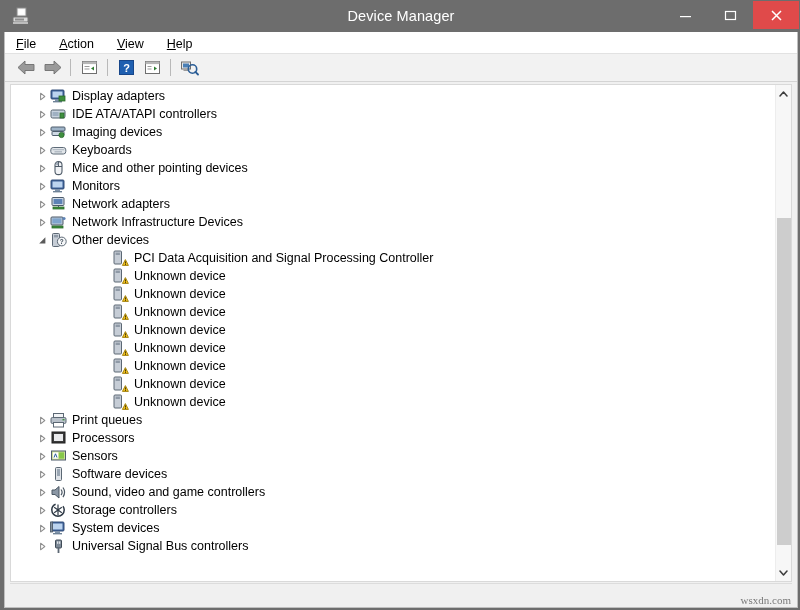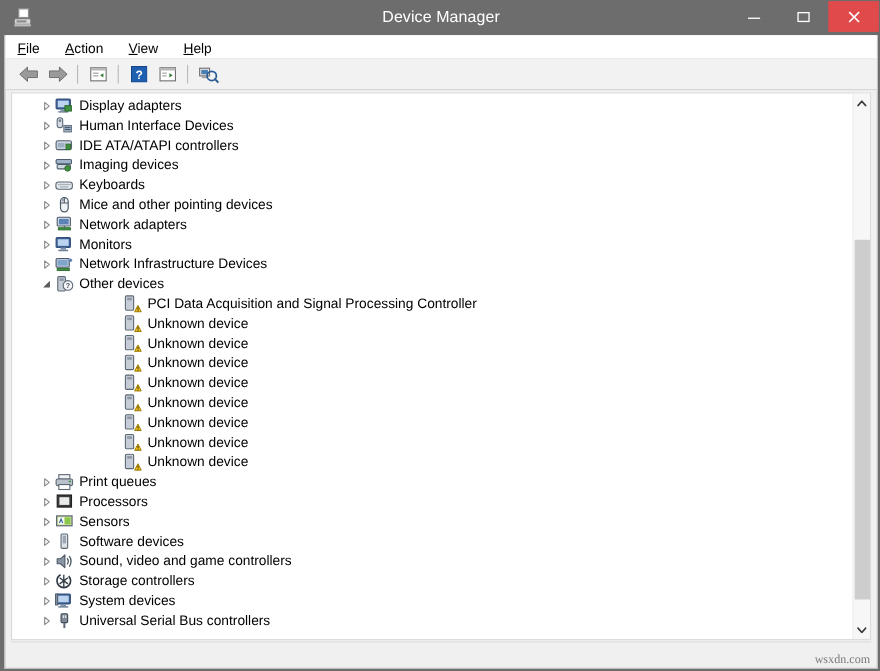--- a/index.html
+++ b/index.html
@@ -340,37 +340,20 @@
             <span class="node-label">Display adapters</span>
           </div>
           <div class="node lvl1">
             <span class="twisty">
               <svg width="9" height="9" viewBox="0 0 9 9">
                 <path d="M2.6,1.2 L6.8,4.5 L2.6,7.8 Z" fill="none" stroke="#8d8d8d" stroke-width="1.05" stroke-linejoin="round"></path>
               </svg>
             </span>
             <span class="node-icon">
               <svg width="17" height="17" viewBox="0 0 17 17">
-                <rect x="2" y="1" width="5" height="9" rx="2.2" fill="#d9dde3" stroke="#5f6b79" stroke-width="1"></rect>
-                <rect x="3.4" y="2.6" width="2.2" height="2.2" fill="#6e7b8a"></rect>
-                <rect x="8" y="8" width="7" height="6" fill="#9fb0c2" stroke="#5f6b79" stroke-width="0.8"></rect>
-                <rect x="9" y="9.3" width="5" height="1" fill="#46586c"></rect>
-                <rect x="9" y="11.2" width="5" height="1" fill="#46586c"></rect>
-              </svg>
-            </span>
-            <span class="node-label">Human Interface Devices</span>
-          </div>
-          <div class="node lvl1">
-            <span class="twisty">
-              <svg width="9" height="9" viewBox="0 0 9 9">
-                <path d="M2.6,1.2 L6.8,4.5 L2.6,7.8 Z" fill="none" stroke="#8d8d8d" stroke-width="1.05" stroke-linejoin="round"></path>
-              </svg>
-            </span>
-            <span class="node-icon">
-              <svg width="17" height="17" viewBox="0 0 17 17">
                 <rect x="1" y="4" width="14" height="8" rx="1.6" fill="#c9d3df" stroke="#55626f" stroke-width="1"></rect>
                 <rect x="2.6" y="6" width="6" height="4" fill="#9fb0c2"></rect>
                 <rect x="10" y="7" width="4" height="5" fill="#3f8f3f" stroke="#2a6a2a" stroke-width="0.8"></rect>
               </svg>
             </span>
             <span class="node-label">IDE ATA/ATAPI controllers</span>
           </div>
           <div class="node lvl1">
             <span class="twisty">
               <svg width="9" height="9" viewBox="0 0 9 9">
@@ -418,43 +401,43 @@
             <span class="node-label">Mice and other pointing devices</span>
           </div>
           <div class="node lvl1">
             <span class="twisty">
               <svg width="9" height="9" viewBox="0 0 9 9">
                 <path d="M2.6,1.2 L6.8,4.5 L2.6,7.8 Z" fill="none" stroke="#8d8d8d" stroke-width="1.05" stroke-linejoin="round"></path>
               </svg>
             </span>
             <span class="node-icon">
               <svg width="17" height="17" viewBox="0 0 17 17">
+                <rect x="1" y="2" width="13" height="9" rx="1" fill="#3a5f96" stroke="#35507a" stroke-width="1"></rect>
+                <rect x="2.5" y="3.5" width="10" height="6" fill="#bcd4ef"></rect>
+                <rect x="5" y="11" width="5" height="2" fill="#7f93ab"></rect>
+                <rect x="3" y="13" width="9" height="1.4" fill="#6e8296"></rect>
+              </svg>
+            </span>
+            <span class="node-label">Monitors</span>
+          </div>
+          <div class="node lvl1">
+            <span class="twisty">
+              <svg width="9" height="9" viewBox="0 0 9 9">
+                <path d="M2.6,1.2 L6.8,4.5 L2.6,7.8 Z" fill="none" stroke="#8d8d8d" stroke-width="1.05" stroke-linejoin="round"></path>
+              </svg>
+            </span>
+            <span class="node-icon">
+              <svg width="17" height="17" viewBox="0 0 17 17">
                 <rect x="2" y="1.5" width="12" height="8" rx="1" fill="#cdd8e4" stroke="#4d5b6b" stroke-width="1"></rect>
                 <rect x="3.6" y="3" width="8.8" height="5" fill="#5d82b5"></rect>
                 <rect x="3" y="11" width="11" height="2" fill="#3f8f3f" stroke="#2a6a2a" stroke-width="0.8"></rect>
                 <path d="M8.5,9.5 L8.5,11" stroke="#4d5b6b" stroke-width="1"></path>
               </svg>
             </span>
             <span class="node-label">Network adapters</span>
-          </div>
-          <div class="node lvl1">
-            <span class="twisty">
-              <svg width="9" height="9" viewBox="0 0 9 9">
-                <path d="M2.6,1.2 L6.8,4.5 L2.6,7.8 Z" fill="none" stroke="#8d8d8d" stroke-width="1.05" stroke-linejoin="round"></path>
-              </svg>
-            </span>
-            <span class="node-icon">
-              <svg width="17" height="17" viewBox="0 0 17 17">
-                <rect x="1" y="2" width="13" height="9" rx="1" fill="#3a5f96" stroke="#35507a" stroke-width="1"></rect>
-                <rect x="2.5" y="3.5" width="10" height="6" fill="#bcd4ef"></rect>
-                <rect x="5" y="11" width="5" height="2" fill="#7f93ab"></rect>
-                <rect x="3" y="13" width="9" height="1.4" fill="#6e8296"></rect>
-              </svg>
-            </span>
-            <span class="node-label">Monitors</span>
           </div>
           <div class="node lvl1">
             <span class="twisty">
               <svg width="9" height="9" viewBox="0 0 9 9">
                 <path d="M2.6,1.2 L6.8,4.5 L2.6,7.8 Z" fill="none" stroke="#8d8d8d" stroke-width="1.05" stroke-linejoin="round"></path>
               </svg>
             </span>
             <span class="node-icon">
               <svg width="17" height="17" viewBox="0 0 17 17">
                 <rect x="1" y="3" width="12" height="8" rx="1" fill="#b9c8d8" stroke="#4d5b6b" stroke-width="1"></rect>
@@ -711,21 +694,21 @@
               </svg>
             </span>
             <span class="node-icon">
               <svg width="17" height="17" viewBox="0 0 17 17">
                 <rect x="5.5" y="2" width="6" height="8" rx="1" fill="#7e8a97" stroke="#3f4a56" stroke-width="1"></rect>
                 <rect x="7" y="3.4" width="1.3" height="2.4" fill="#dfe3e8"></rect>
                 <rect x="9" y="3.4" width="1.3" height="2.4" fill="#dfe3e8"></rect>
                 <rect x="7.6" y="10" width="1.8" height="5" fill="#5c6874"></rect>
               </svg>
             </span>
-            <span class="node-label">Universal Serial Bus controllers</span>
+            <span class="node-label">Universal Signal Bus controllers</span>
           </div>
         </div>
 
       <div id="vscroll">
         <div class="sb-arrow" id="sb-up">
           <svg width="9" height="6" viewBox="0 0 9 6">
             <path d="M1,5 L4.5,1 L8,5" stroke="#3c3c3c" stroke-width="1.5" fill="none" stroke-linecap="round" stroke-linejoin="round"></path>
           </svg>
         </div>
         <div id="sb-thumb"></div>

